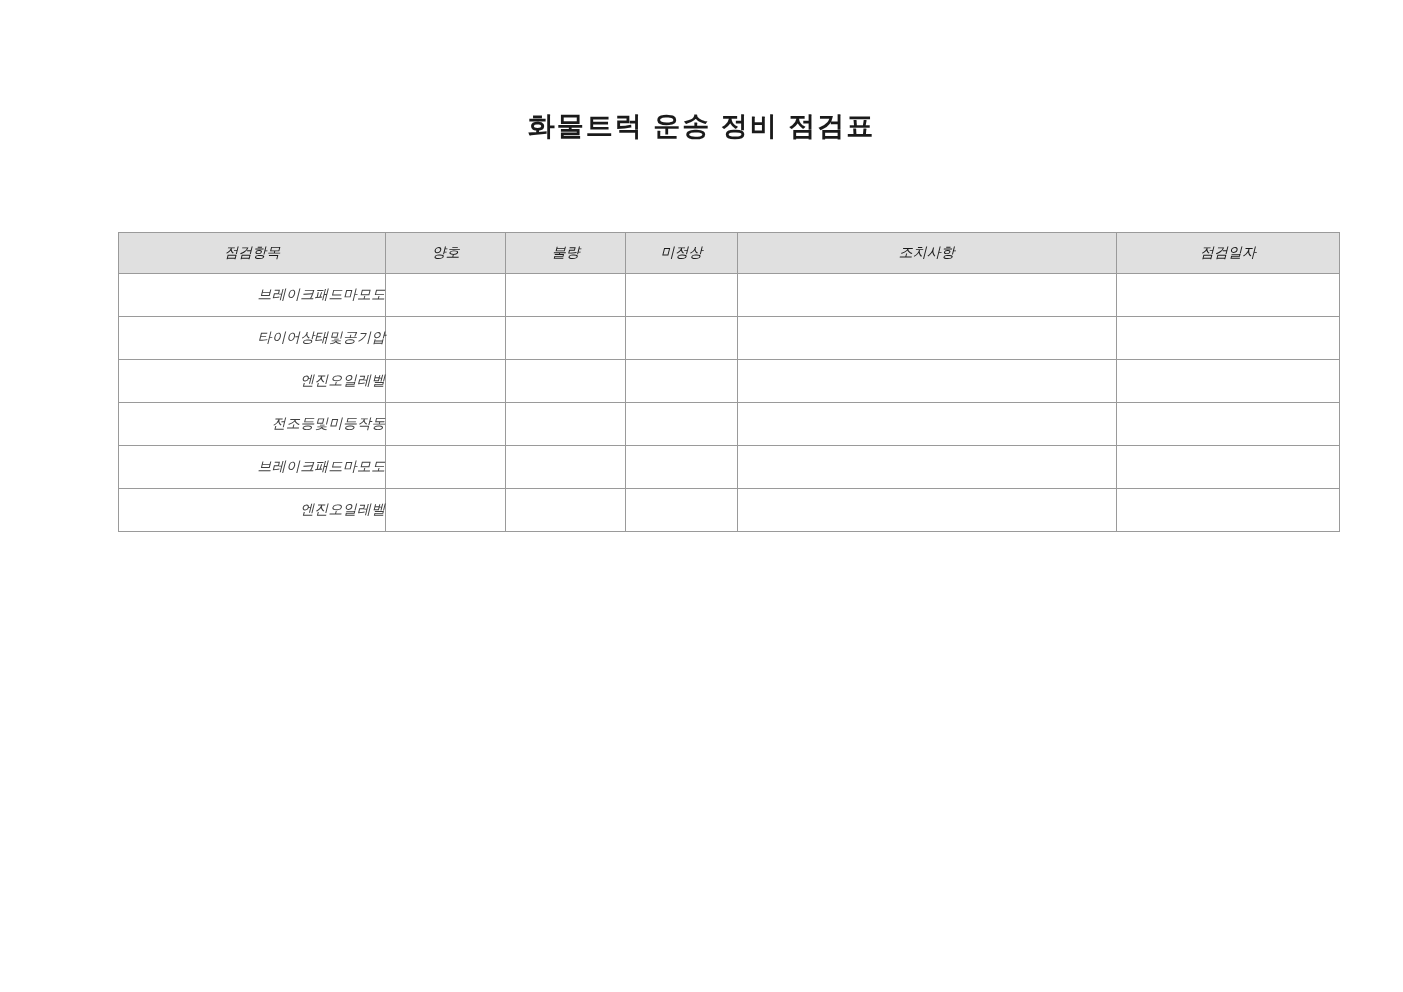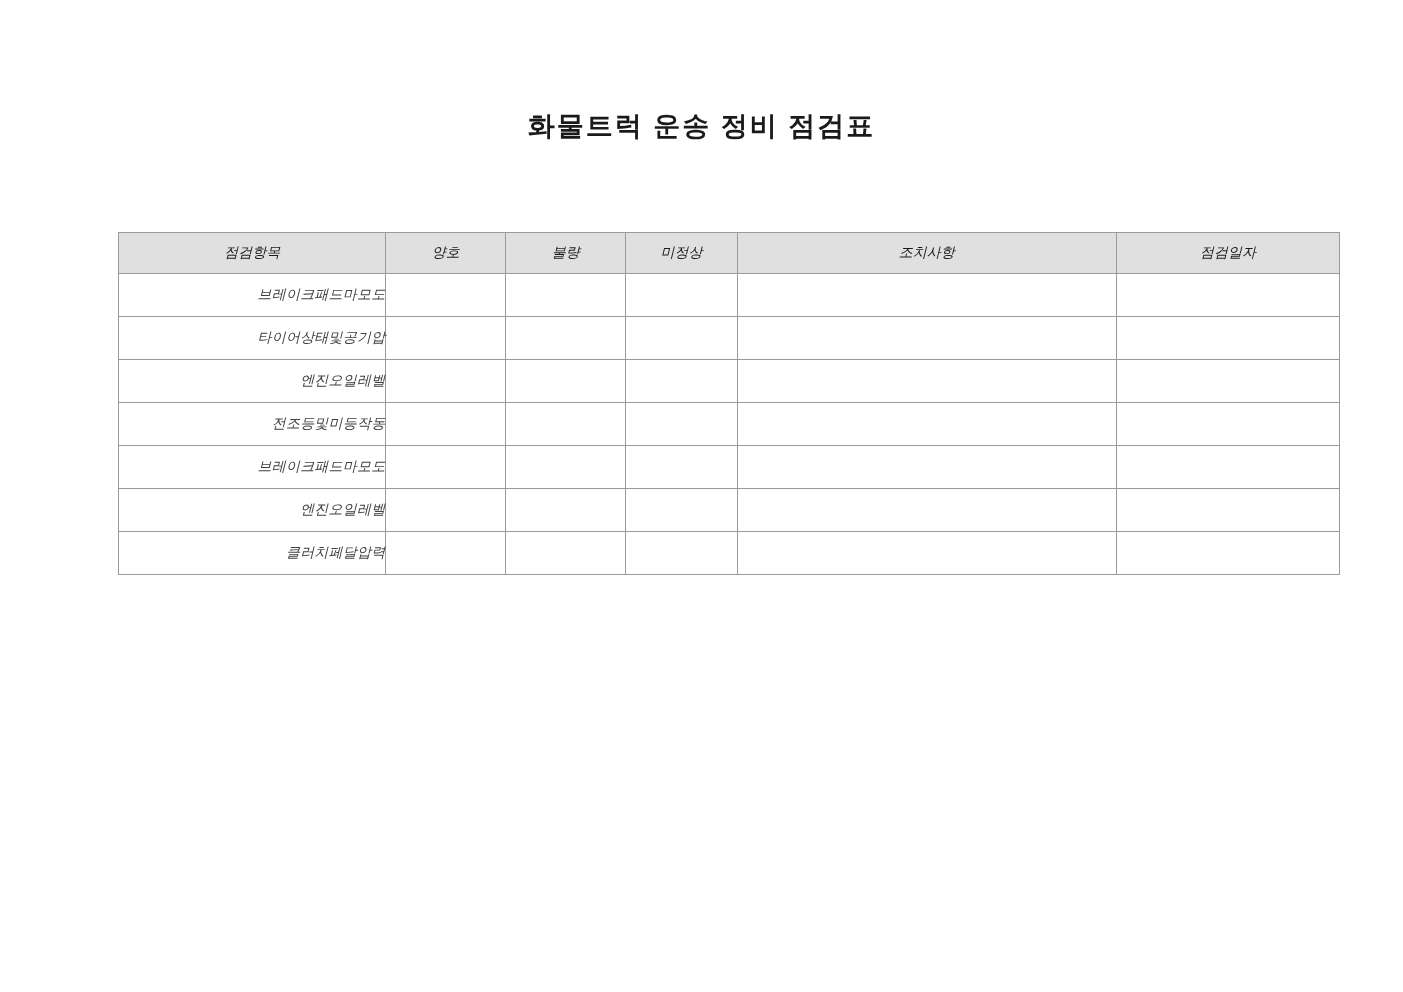--- a/index.html
+++ b/index.html
@@ -146,25 +146,17 @@
             <td></td>
           </tr>
           <tr>
             <td class="item-cell">엔진오일레벨</td>
             <td></td>
             <td></td>
             <td></td>
             <td></td>
             <td></td>
           </tr>
-          <tr>
-            <td class="item-cell">클러치페달압력</td>
-            <td></td>
-            <td></td>
-            <td></td>
-            <td></td>
-            <td></td>
-          </tr>
         </tbody>
     </table>
   </div>
 
 </div>
 
 </body></html>

